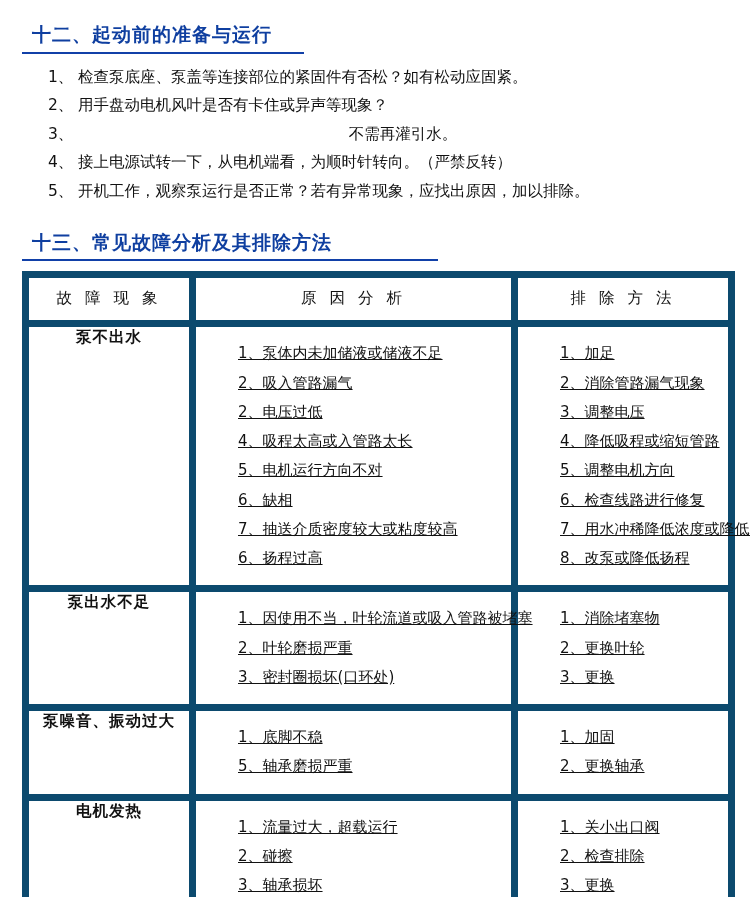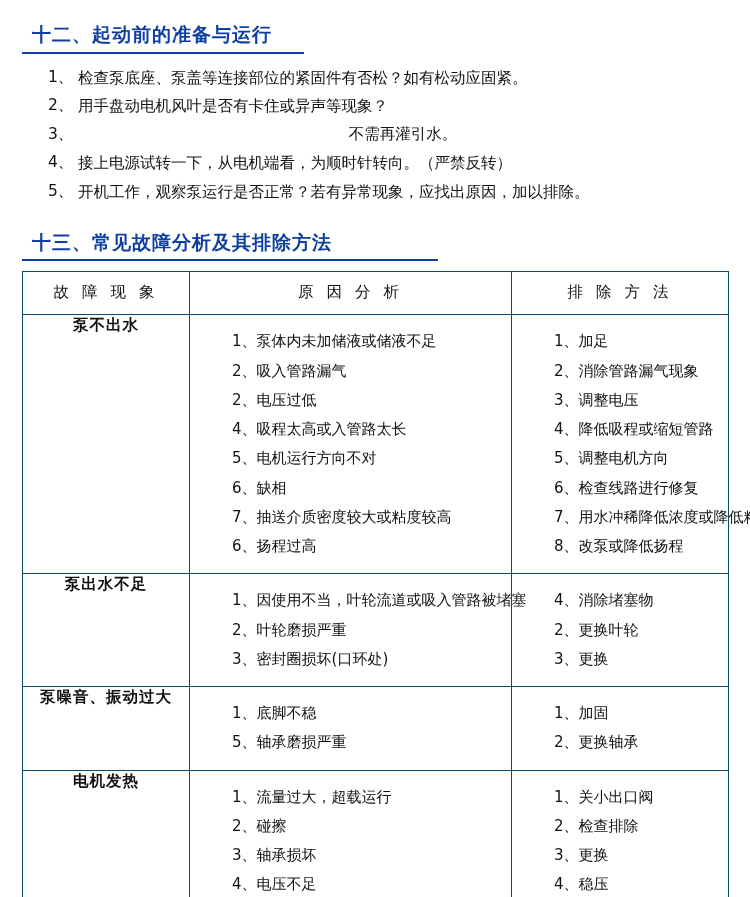--- a/index.html
+++ b/index.html
@@ -54,37 +54,36 @@
     padding-left: 30px;
     position: relative;
   }
   .steps li .num {
     position: absolute;
     left: 0;
     top: 0;
   }
   .steps li .txt {
     display: block;
-    font-family: Liberation Serif, serif;
   }
   .steps li .cont {
     display: block;
     text-align: center;
   }
 
   
   table.fault-table {
     border-collapse: collapse;
     width: 706px;
     margin: 4px 0 0 0;
     table-layout: fixed;
   }
   table.fault-table th,
   table.fault-table td {
-    border: 1px solid #0c4a6e;
+    border: 7px solid #0c4a6e;
     vertical-align: top;
     padding: 0;
   }
   table.fault-table th {
     text-align: center;
     font-weight: normal;
     font-size: 15.5px;
     letter-spacing: 4px;
     padding: 10px 0 11px 0;
     vertical-align: middle;
@@ -100,20 +99,21 @@
     letter-spacing: 1px;
     padding: 0 4px;
     font-weight: bold;
   }
   ol.inner {
     list-style: none;
     margin: 0;
     padding: 12px 6px 12px 14px;
     font-size: 15px;
     line-height: 1.95;
+    text-decoration: underline;
   }
   ol.inner li {
     position: relative;
     padding-left: 28px;
     white-space: nowrap;
   }
 </style>
 </head>
 <body>
 
@@ -193,21 +193,21 @@
         <td class="phenom-cell">泵出水不足</td>
         <td>
           <ol class="inner">
             <li>1、因使用不当，叶轮流道或吸入管路被堵塞</li>
             <li>2、叶轮磨损严重</li>
             <li>3、密封圈损坏(口环处)</li>
           </ol>
         </td>
         <td>
           <ol class="inner">
-            <li>4、消除堵塞物</li>
+            <li>1、消除堵塞物</li>
             <li>2、更换叶轮</li>
             <li>3、更换</li>
           </ol>
         </td>
       </tr>
 
       <tr>
         <td class="phenom-cell">泵噪音、振动过大</td>
         <td>
           <ol class="inner">

